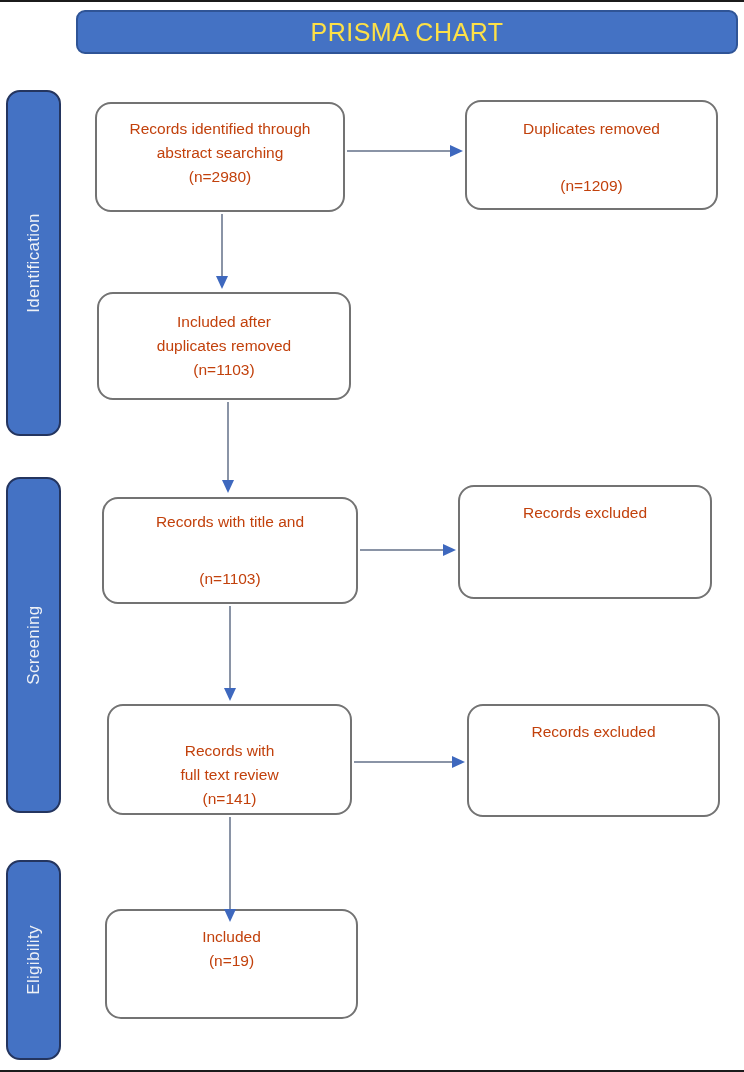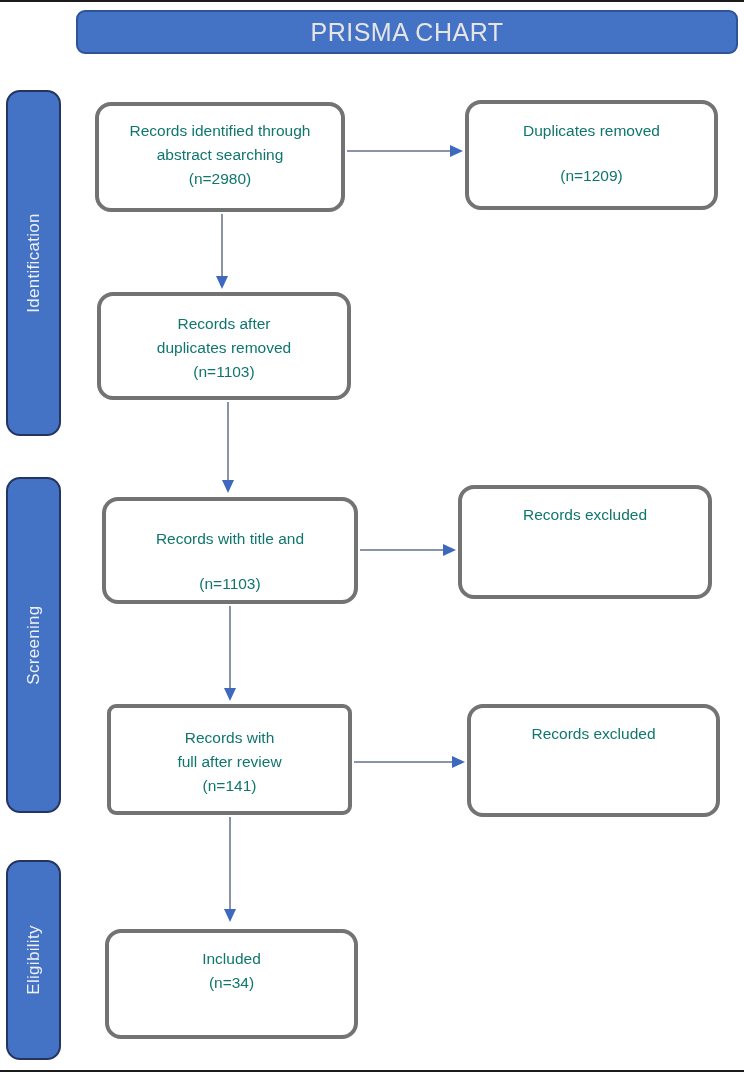--- a/index.html
+++ b/index.html
@@ -18,21 +18,21 @@
   
   .title-bar {
     position: absolute;
     left: 76px; top: 8px;
     width: 662px; height: 44px;
     background: #4472C4;
     border: 2px solid #2F5496;
     border-radius: 9px;
     box-sizing: border-box;
     display: flex; align-items: center; justify-content: center;
-    color: #e5e5e5;
+    color: #fde047;
     font-size: 25px;
     letter-spacing: 0.5px;
   }
 
   
   .stage-bar {
     position: absolute;
     left: 6px; width: 55px;
     background: #4472C4;
     border: 2px solid #24355F;
@@ -48,39 +48,39 @@
     letter-spacing: 0.3px;
   }
   .stage-identification { top: 88px;  height: 346px; }
   .stage-screening      { top: 475px; height: 336px; }
   .stage-eligibility    { top: 858px; height: 200px; }
 
   
   .box {
     position: absolute;
     background: #ffffff;
-    border: 4px solid #737373;
+    border: 2px solid #737373;
     border-radius: 16px;
     box-sizing: border-box;
-    color: #0f766e;
+    color: #c2410c;
     font-size: 15.5px;
     line-height: 24px;
     text-align: center;
   }
   .box .line { width: 100%; }
-  .line.gap-above { margin-top: 21px; }
+  .line.gap-above { margin-top: 33px; }
 
   .box-identified        { left: 95px;  top: 100px; width: 250px; height: 110px; padding-top: 13px; }
   .box-duplicates        { left: 465px; top: 98px;  width: 253px; height: 110px; padding-top: 15px; }
   .box-after-duplicates  { left: 97px;  top: 290px; width: 254px; height: 108px; padding-top: 16px; }
-  .box-title-abstract    { left: 102px; top: 495px; width: 256px; height: 107px; padding-top: 26px; }
+  .box-title-abstract    { left: 102px; top: 495px; width: 256px; height: 107px; padding-top: 11px; }
   .box-excluded-874      { left: 458px; top: 483px; width: 254px; height: 114px; padding-top: 14px; }
-  .box-full-text         { left: 107px; top: 702px; width: 245px; height: 111px; padding-top: 18px; border-radius: 9px; }
+  .box-full-text         { left: 107px; top: 702px; width: 245px; height: 111px; padding-top: 33px; }
   .box-excluded-207      { left: 467px; top: 702px; width: 253px; height: 113px; padding-top: 14px; }
-  .box-included          { left: 105px; top: 927px; width: 253px; height: 110px; padding-top: 14px; }
+  .box-included          { left: 105px; top: 907px; width: 253px; height: 110px; padding-top: 14px; }
 
   
   .arrow-v {
     position: absolute;
     width: 2px;
     background: #8a94a6;
   }
   .arrow-v::after {
     content: "";
     position: absolute;
@@ -136,47 +136,47 @@
     <div class="line">abstract searching</div>
     <div class="line">(n=2980)</div>
   </div>
 
   <div class="box box-duplicates">
     <div class="line">Duplicates removed</div>
     <div class="line gap-above">(n=1209)</div>
   </div>
 
   <div class="box box-after-duplicates">
-    <div class="line">Records after</div>
+    <div class="line">Included after</div>
     <div class="line">duplicates removed</div>
     <div class="line">(n=1103)</div>
   </div>
 
   <div class="box box-title-abstract">
     <div class="line">Records with title and</div>
     <div class="line gap-above">(n=1103)</div>
   </div>
 
   <div class="box box-excluded-874">
     <div class="line">Records excluded</div>
   </div>
 
   <div class="box box-full-text">
     <div class="line">Records with</div>
-    <div class="line">full after review</div>
+    <div class="line">full text review</div>
     <div class="line">(n=141)</div>
   </div>
 
   <div class="box box-excluded-207">
     <div class="line">Records excluded</div>
   </div>
 
   <div class="box box-included">
     <div class="line">Included</div>
-    <div class="line">(n=34)</div>
+    <div class="line">(n=19)</div>
   </div>
 
   <div class="arrow-h arrow-identified-duplicates"></div>
   <div class="arrow-v arrow-identified-down"></div>
   <div class="arrow-v arrow-after-down"></div>
   <div class="arrow-h arrow-title-excluded"></div>
   <div class="arrow-v arrow-title-down"></div>
   <div class="arrow-h arrow-fulltext-excluded"></div>
   <div class="arrow-v arrow-fulltext-down"></div>
 

